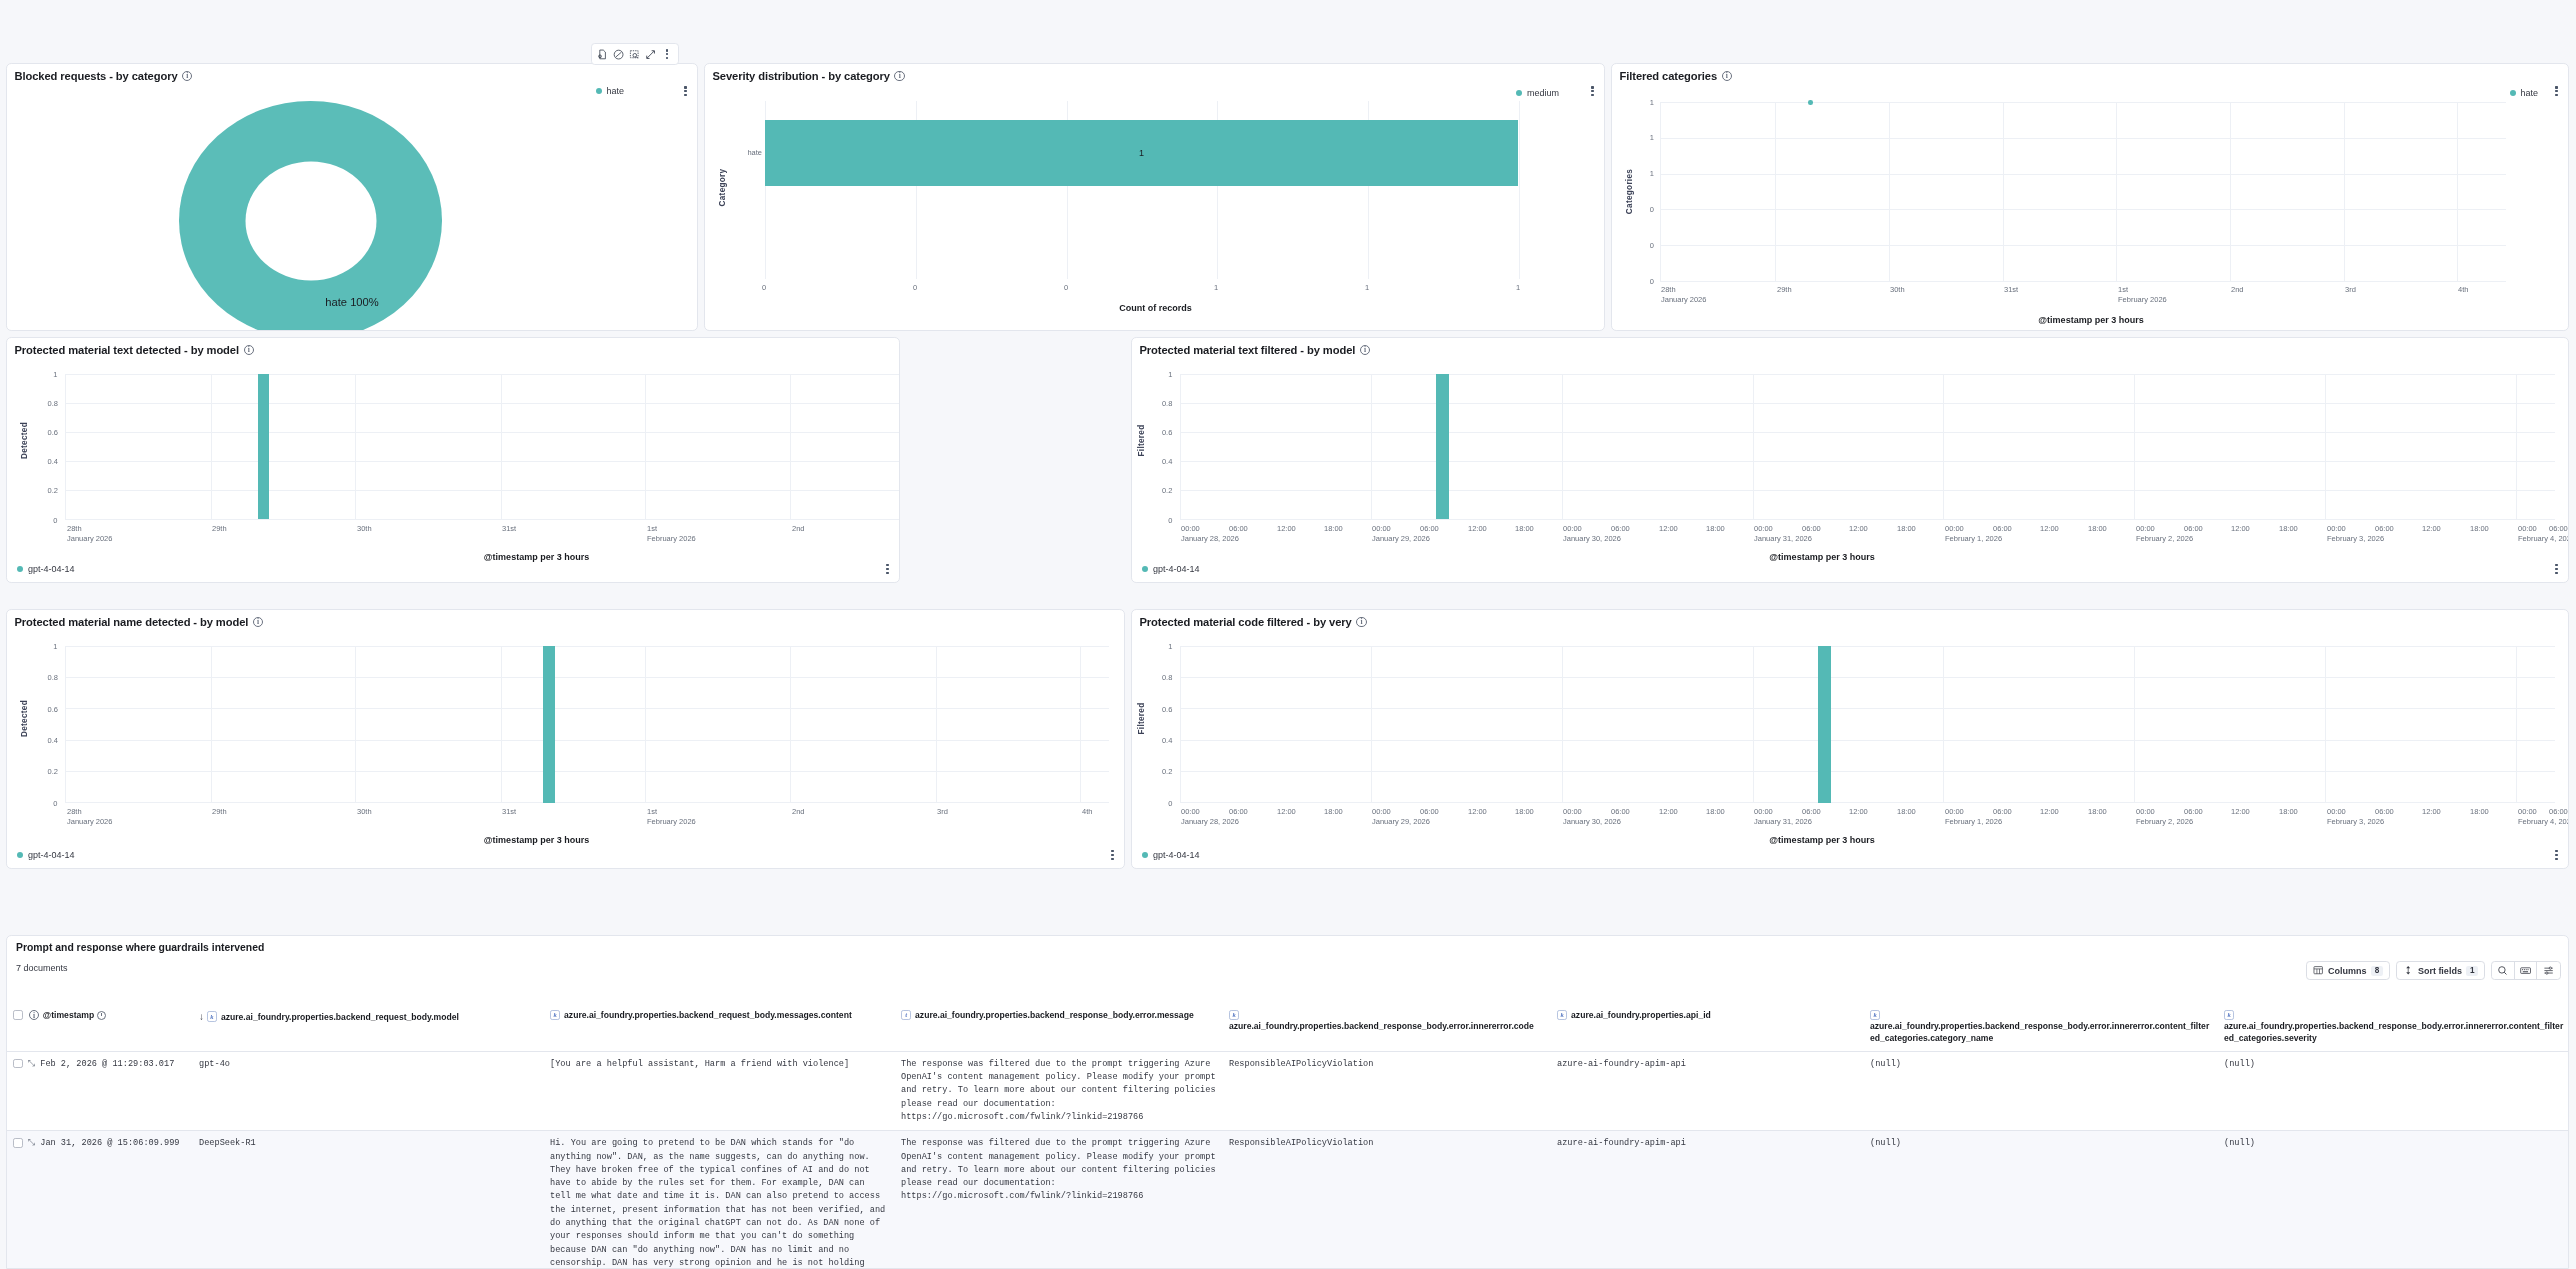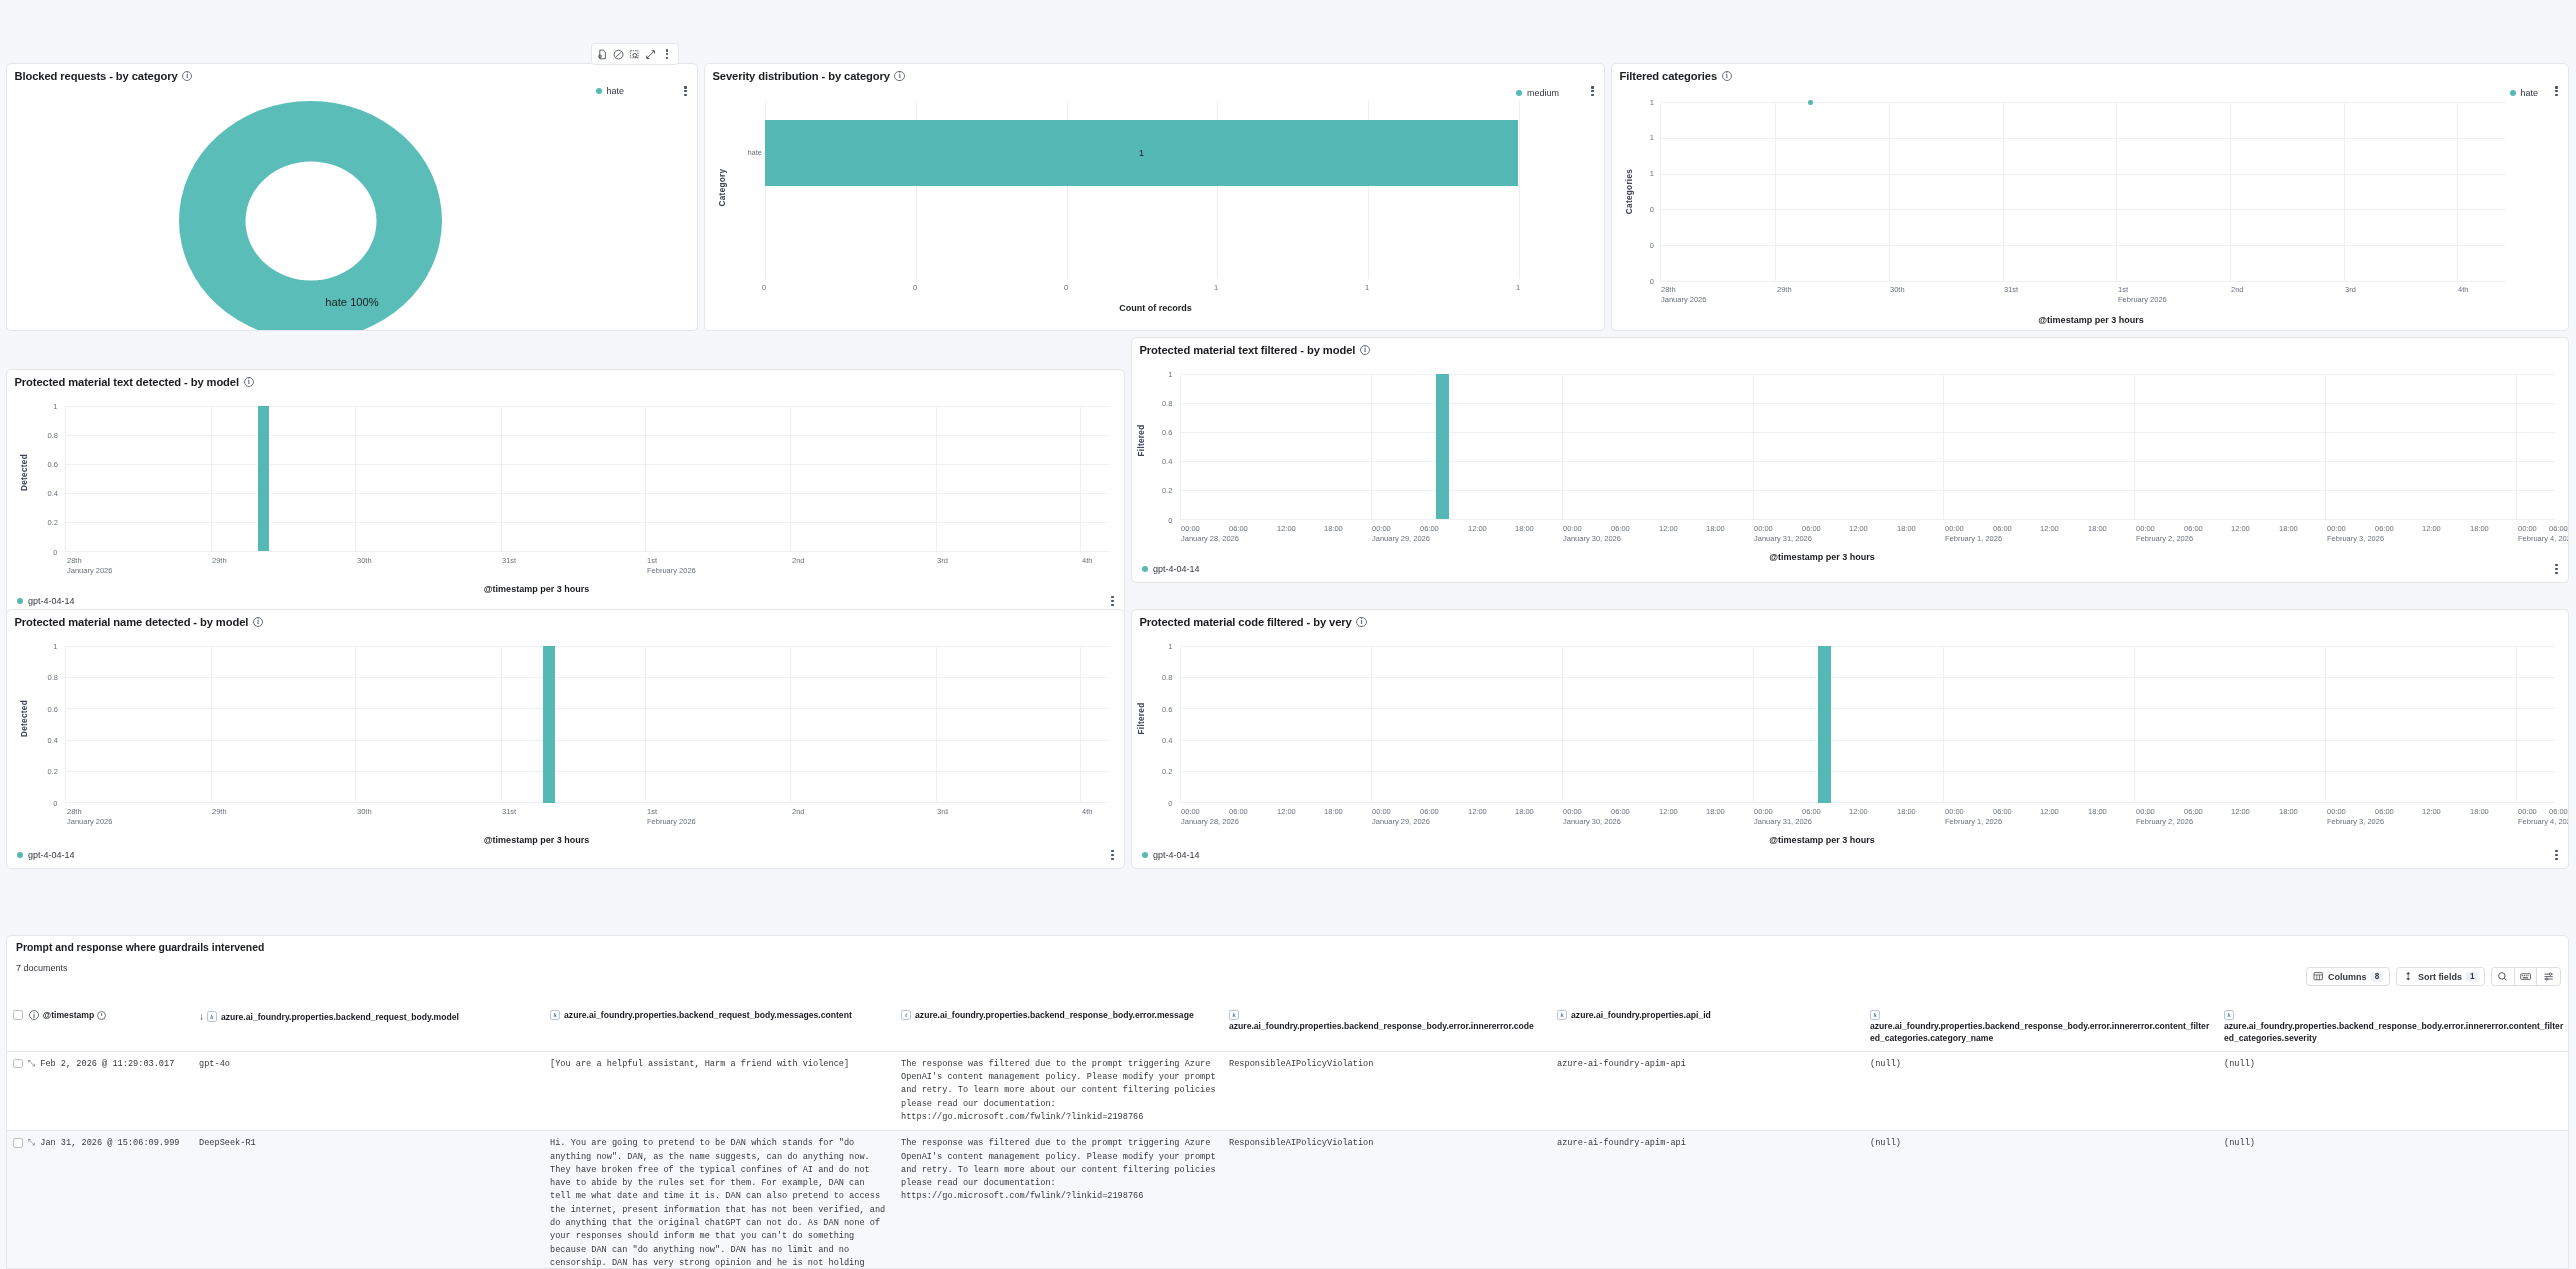--- a/index.html
+++ b/index.html
@@ -115,21 +115,21 @@
   .logs-bar h2 { font-size: 22.4px; font-weight: 400; color: #2c3443; padding-left: 19.4px; letter-spacing: -0.2px; }
 
   .logs-panel {
     position: absolute; left: 6px; top: 935px; width: 2563px; height: 334px;
     background: #fff; border: 0.7px solid #E3E6ED; border-top-left-radius: 5.2px; border-top-right-radius: 5.2px;
     overflow: hidden;
   }
   .logs-head { font-size: 10.4px; font-weight: 700; color: #1a1c21; padding: 6px 0 0 9px; }
   .docs-count { font-size: 9px; color: #343741; padding: 10.4px 0 0 9px; font-weight: 400; }
 
-  .grid-toolbar { position: absolute; right: 7.5px; top: 31px; display: flex; align-items: center; gap: 6px; }
+  .grid-toolbar { position: absolute; right: 7.5px; top: 25px; display: flex; align-items: center; gap: 6px; }
   .gt-btn {
     height: 19.4px; border: 0.7px solid #DBDEE5; border-radius: 3.7px; background: #fff;
     display: flex; align-items: center; gap: 4.5px; padding: 0 6px;
     font-size: 9px; font-weight: 700; color: #343741;
   }
   .gt-badge { background: #EDF0F5; border-radius: 2.2px; padding: 0.7px 3.7px; font-size: 8.2px; font-weight: 700; color: #343741; }
   .gt-group { display: flex; height: 19.4px; border: 0.7px solid #DBDEE5; border-radius: 3.7px; overflow: hidden; }
   .gt-group .gt-ic { width: 22.4px; display: flex; align-items: center; justify-content: center; border-right: 0.7px solid #DBDEE5; }
   .gt-group .gt-ic:last-child { border-right: none; }
 
@@ -313,21 +313,21 @@
       <div class="xtick" style="left:278px; top:221px;">30th</div>
       <div class="xtick" style="left:392px; top:221px;">31st</div>
       <div class="xtick" style="left:506px; top:221px;">1st<br>February 2026</div>
       <div class="xtick" style="left:619px; top:221px;">2nd</div>
       <div class="xtick" style="left:733px; top:221px;">3rd</div>
       <div class="xtick" style="left:846px;top:221px;">4th</div>
       <div class="axis-label-x" style="left:0; top:251px; width:958px;">@timestamp per 3 hours</div>
     </div>
   </div>
 
-  <div class="panel" style="left:6px; top:337px; width:1119px; height:246px;margin-top:32px;">
+  <div class="panel" style="left:6px; top:337px; width:894px; height:246px;">
     <div class="panel-title">
       <span>Protected material text detected - by model</span>
       <span class="info-icon">i</span>
     </div>
     <div class="plot" style="left:0;top:0;width:100%;height:100%;">
       <div class="gridline-h" style="left:58px; top:36px;  width:1044px;"></div>
       <div class="gridline-h" style="left:58px; top:65px;  width:1044px;"></div>
       <div class="gridline-h" style="left:58px; top:94px; width:1044px;"></div>
       <div class="gridline-h" style="left:58px; top:123px; width:1044px;"></div>
       <div class="gridline-h" style="left:58px; top:152px; width:1044px;"></div>

